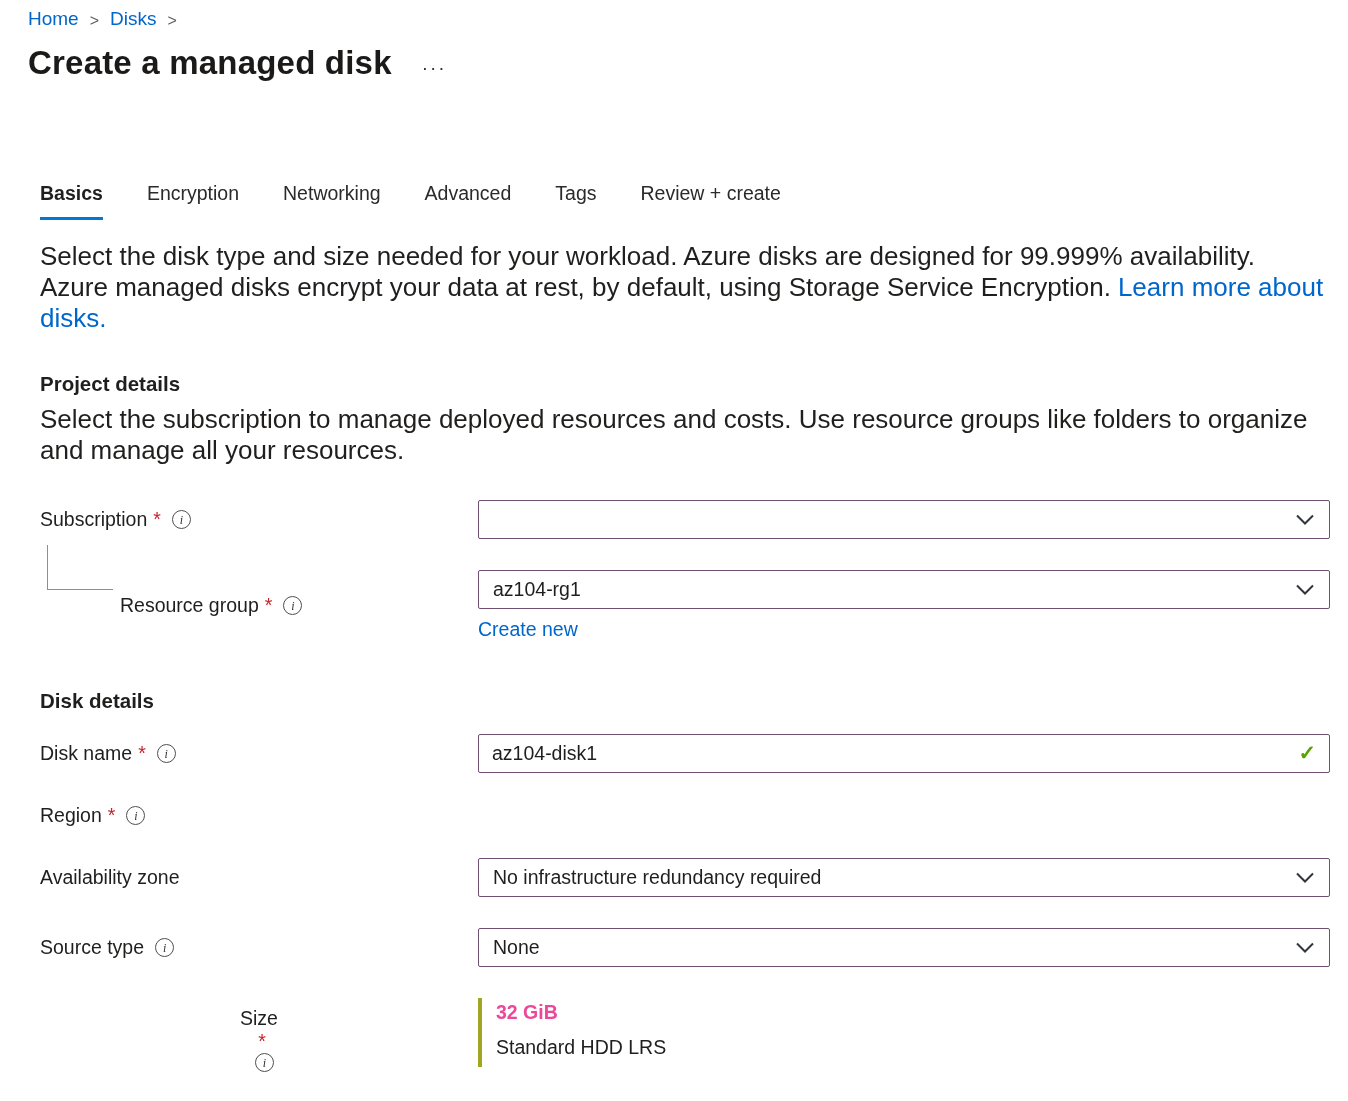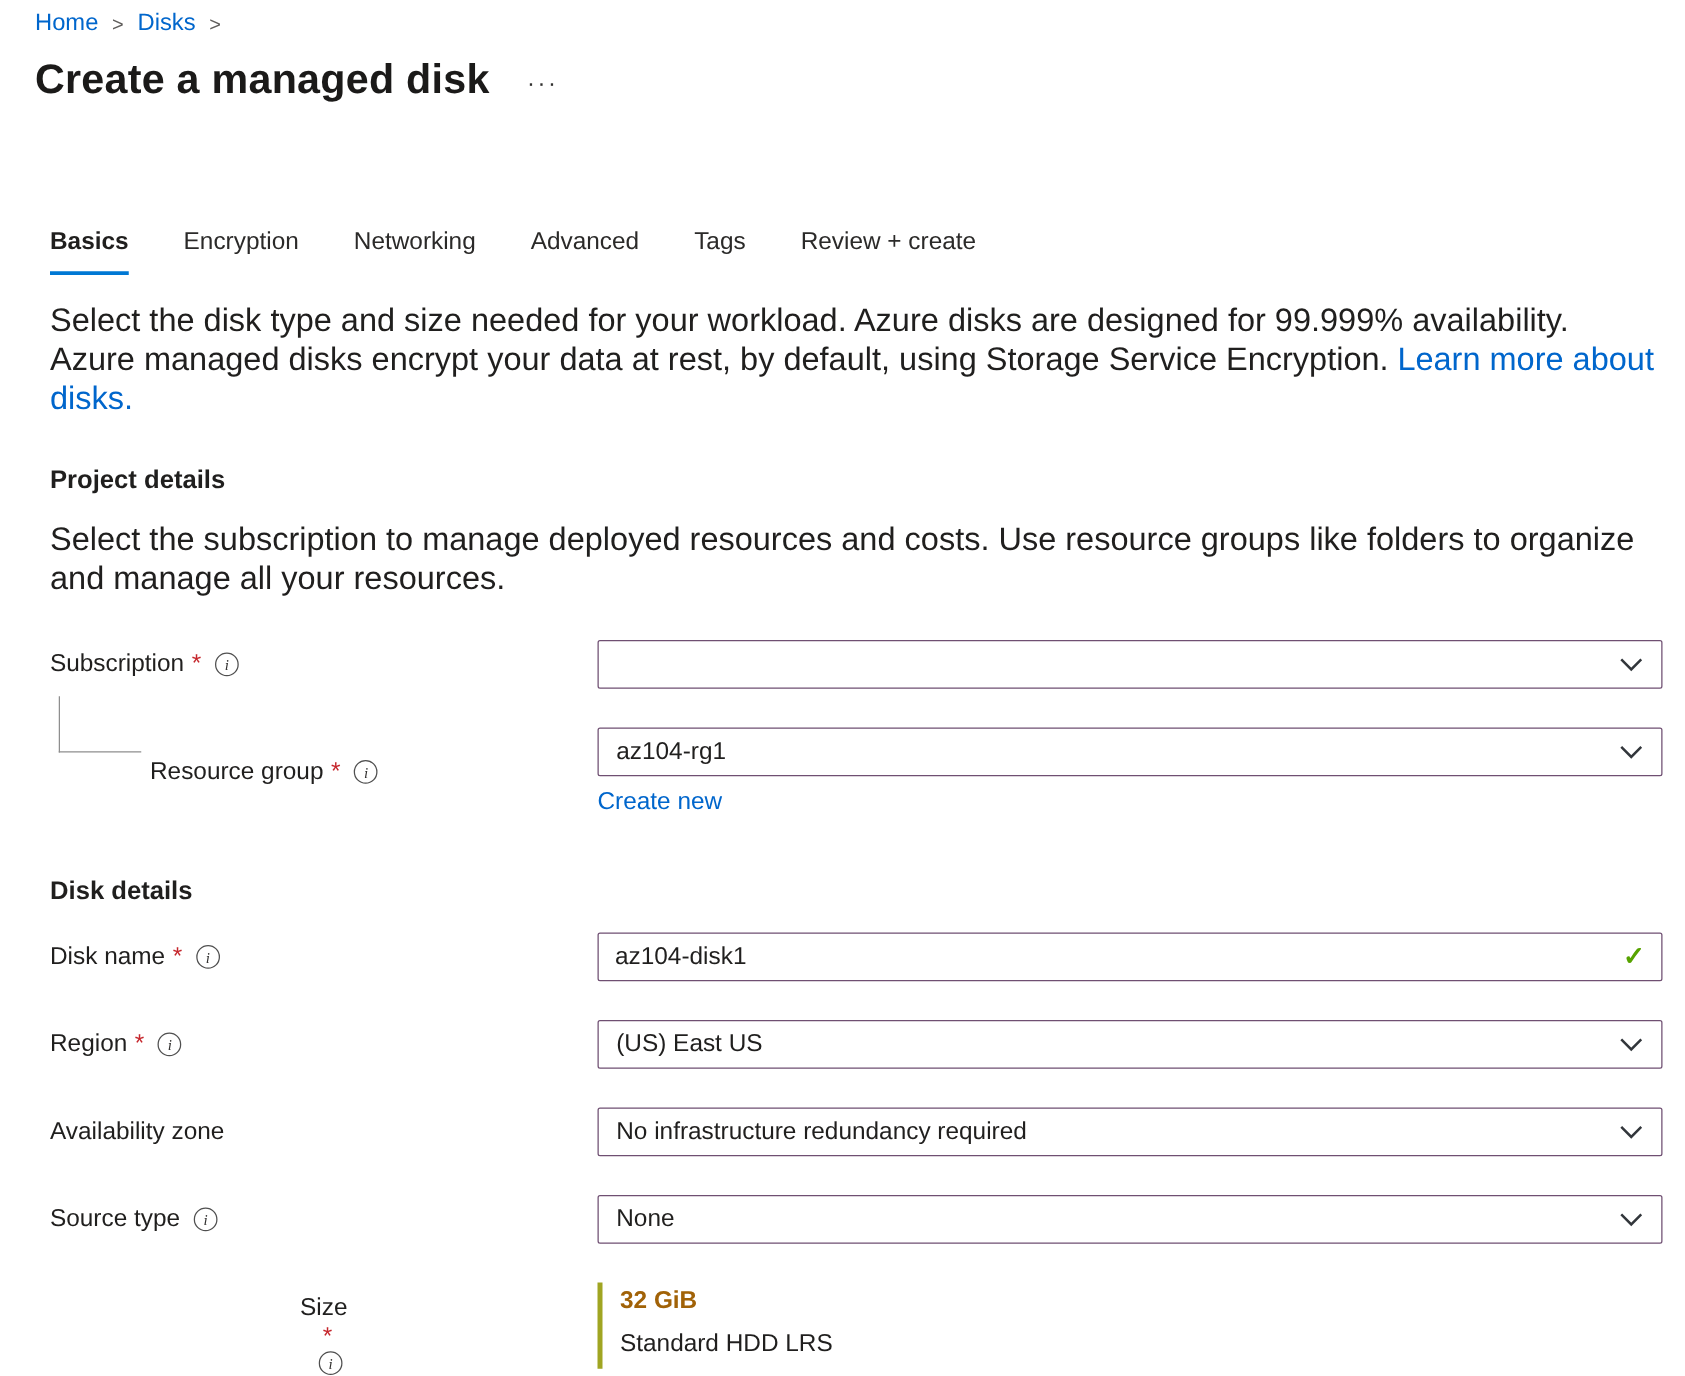--- a/index.html
+++ b/index.html
@@ -26,21 +26,21 @@
   
   .tabs { display: flex; gap: 44px; margin-top: 100px; font-size: 19.5px; color: #2b2a29; }
   .tab { padding-bottom: 12px; cursor: pointer; border-bottom: 3px solid transparent; }
   .tab.active { font-weight: 700; color: #201f1e; border-bottom-color: #0078d4; text-align: right; }
 
   
   .intro, .section-desc { font-size: 26px; line-height: 31px; max-width: 1285px; color: #201f1e; }
   .intro { margin-top: 21px; }
   .inline-link { color: #0066cc; text-decoration: none; cursor: pointer; margin-left: 7px; }
   h2.section { font-size: 20.5px; font-weight: 700; margin: 38px 0 0 0; color: #201f1e; }
-  .section-desc { margin-top: 20px; }
+  .section-desc { margin-top: 8px; }
 
   
   .form-row { display: flex; align-items: center; margin-top: 31px; }
   .label-col { width: 438px; flex-shrink: 0; display: flex; align-items: center; font-size: 19.5px; }
   .label-col.indented { padding-left: 80px; }
   .req { color: #c5262c; margin-left: 6px; font-size: 19.5px; }
   .info {
     width: 19px; height: 19px; border: 1px solid #4f4f4f; border-radius: 50%;
     display: inline-flex; align-items: center; justify-content: center;
     font-size: 12px; font-style: italic; font-family: "Liberation Serif", serif;
@@ -70,21 +70,21 @@
     position: absolute; left: 7px; top: 45px; width: 66px; height: 45px;
     border-left: 1px solid #8e8e8e; border-bottom: 1px solid #8e8e8e;
   }
   .link-row { margin-top: 9px; font-size: 19.5px; }
   .link-row a { color: #0066cc; text-decoration: none; cursor: pointer; }
 
   
   .form-row.size-row { align-items: flex-start; }
   .size-row .label-col { padding-top: 9px; flex-direction: column; }
   .size-block { border-left: 4px solid #a0a522; padding: 3px 0 8px 14px; cursor: pointer; }
-  .size-value { font-size: 19.5px; font-weight: 700; color: #a16207; }
+  .size-value { font-size: 19.5px; font-weight: 700; color: #ec4899; }
   .size-sku { font-size: 19.5px; margin-top: 12px; color: #201f1e; }
 
   h2.section.disk { margin-top: 48px; }
   .form-row.first-disk { margin-top: 21px; }
 </style>
 </head>
 <body>
 
 <div class="page">
 
@@ -168,28 +168,20 @@
         <span class="check">✓</span>
       </div>
     </div>
 
     <div class="form-row">
       <div class="label-col">
         <span>Region</span>
         <span class="req">*</span>
         <span class="info">i</span>
       </div>
-      <div class="control-col">
-        <div class="field">
-          <span class="value">(US) East US</span>
-          <svg class="chev" width="20" height="12" viewBox="0 0 20 12">
-              <path d="M2 1.5 L10 9.5 L18 1.5" fill="none" stroke="#32363b" stroke-width="2"></path>
-            </svg>
-        </div>
-      </div>
     </div>
 
     <div class="form-row">
       <div class="label-col">
         <span>Availability zone</span>
       </div>
       <div class="control-col">
         <div class="field">
           <span class="value">No infrastructure redundancy required</span>
           <svg class="chev" width="20" height="12" viewBox="0 0 20 12">

